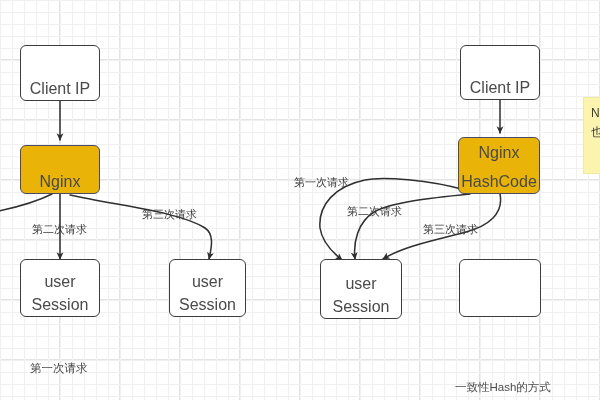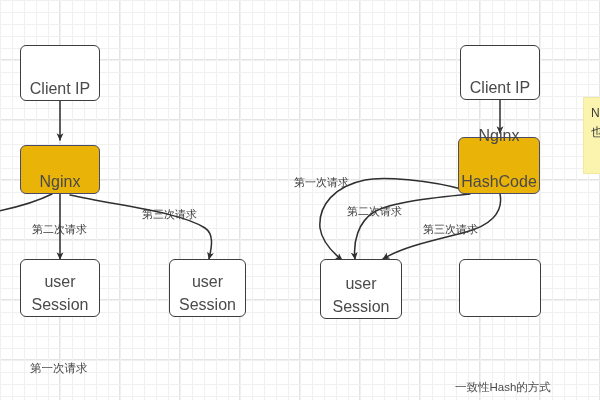--- a/index.html
+++ b/index.html
@@ -23,21 +23,21 @@
   .node{
     position:absolute;box-sizing:border-box;
     border:1.6px solid #3d3d3d;border-radius:6px;
     display:flex;flex-direction:column;
     align-items:center;justify-content:flex-end;
     color:#4a4a4a;font-size:16px;line-height:1.45;
     text-align:center;background:#ffffff;
   }
   .node.accent{background:#eab308;border-color:#4a4a6a;}
   .node .ln{display:block;white-space:nowrap;}
-  .node.accent .ln+.ln{margin-top:23px;}
+  .node.accent .ln+.ln{margin-top:6px;}
   .edge-label{
     position:absolute;color:#3a3a3a;font-size:11px;
     white-space:nowrap;line-height:1;
   }
   .caption{
     position:absolute;color:#4a4a4a;font-size:11.5px;
     white-space:nowrap;line-height:1;
   }
   .note{
     position:absolute;box-sizing:border-box;

